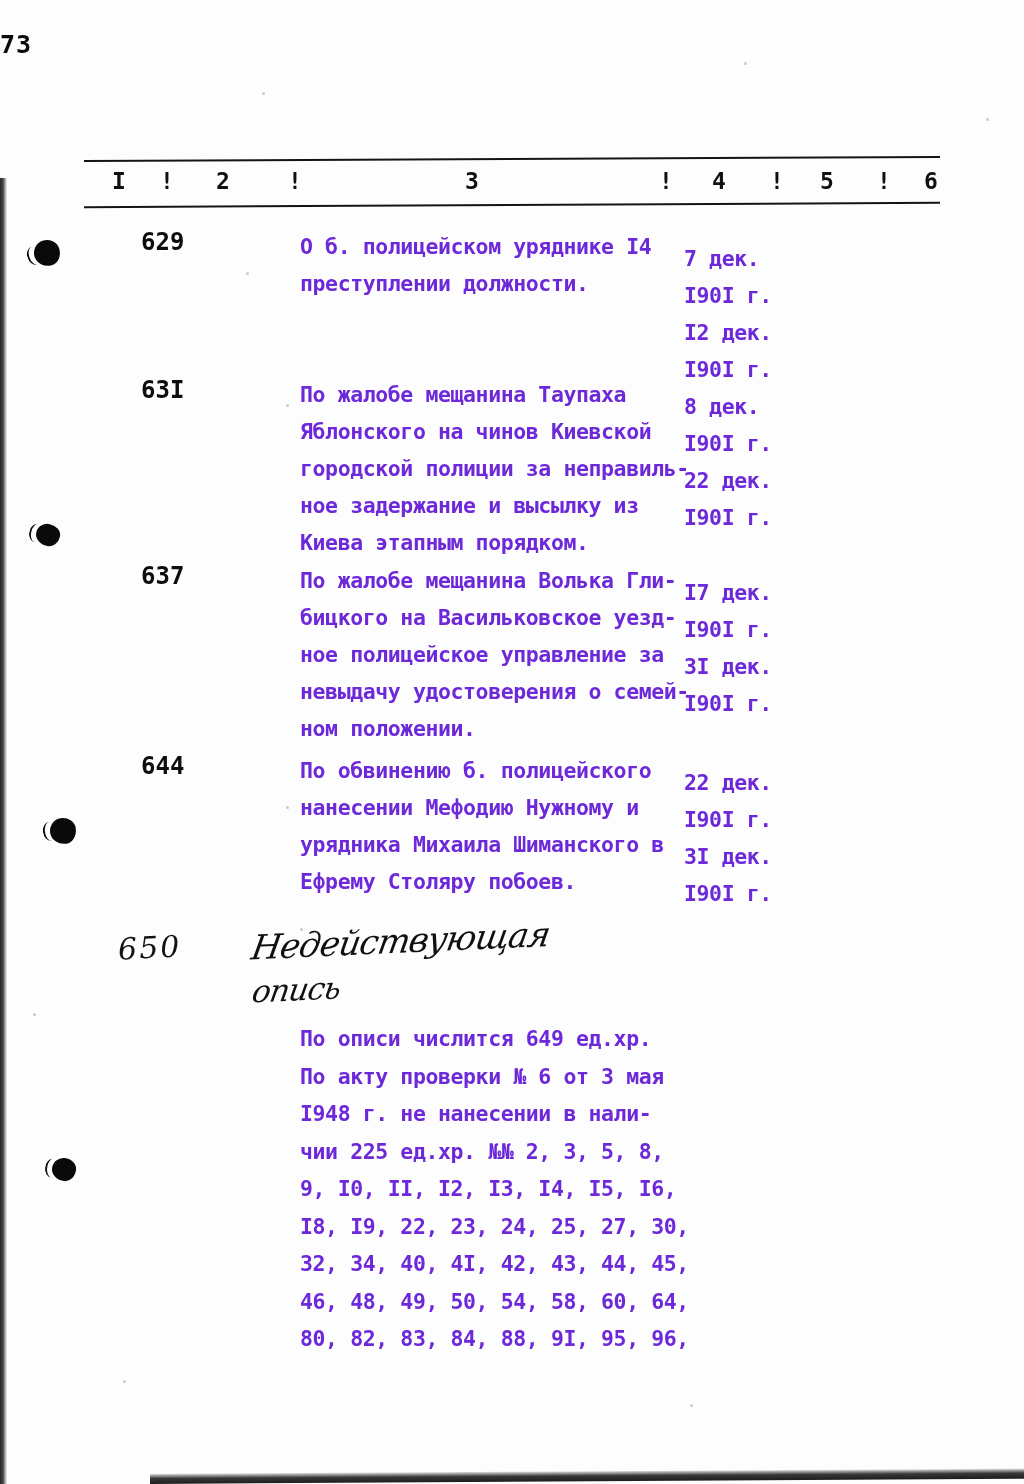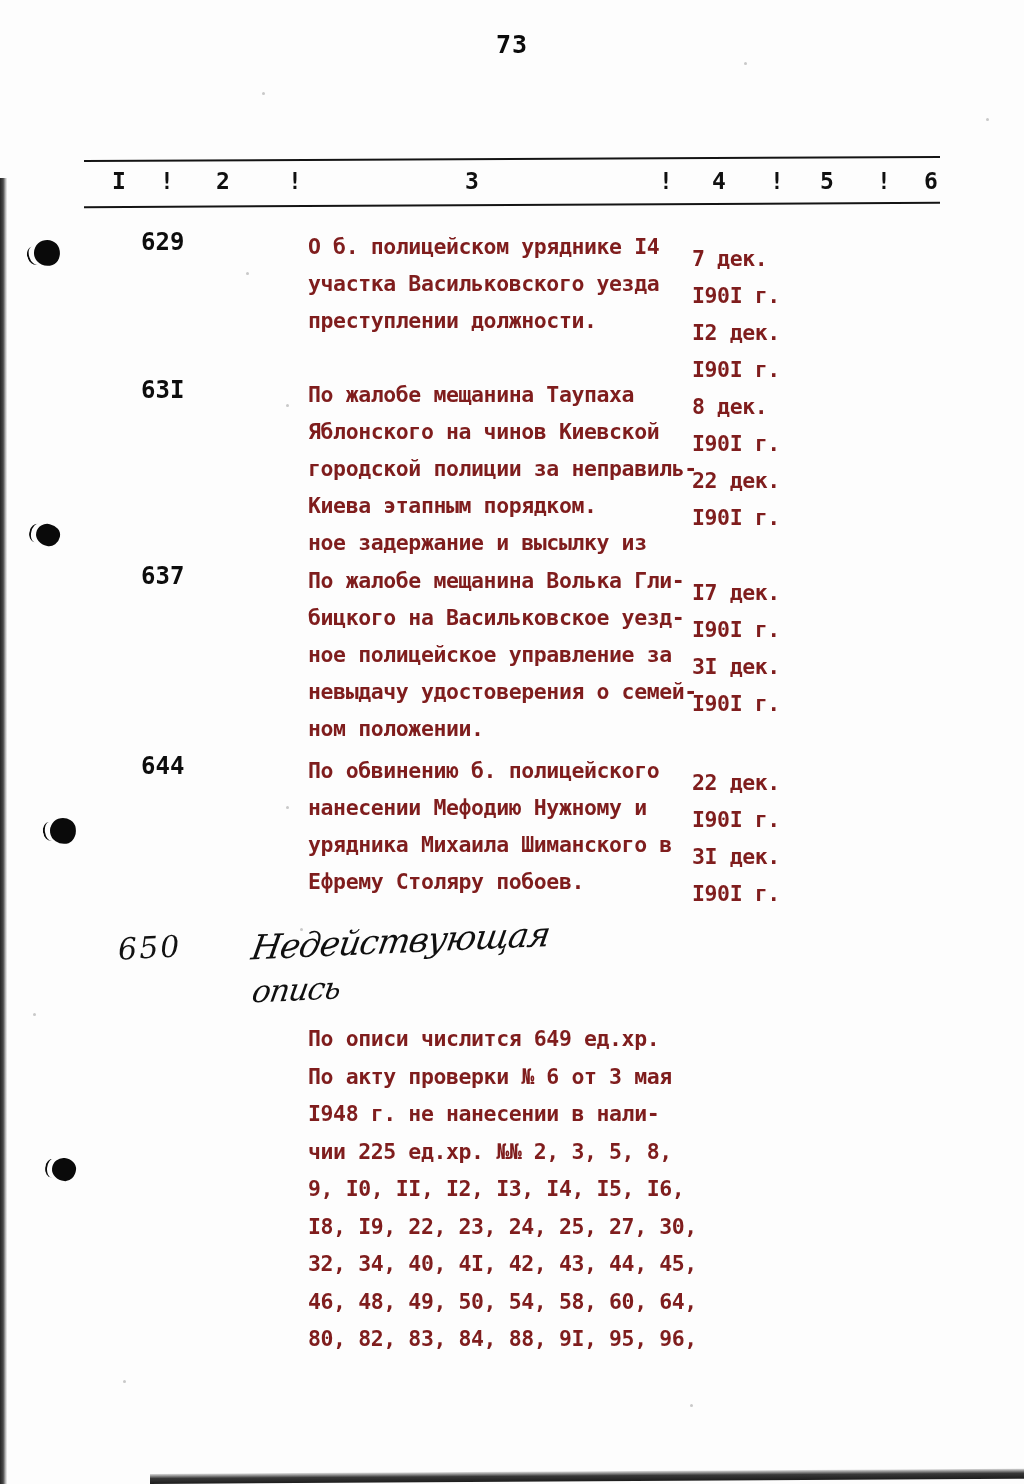--- a/index.html
+++ b/index.html
@@ -38,21 +38,20 @@
     transform-origin: left bottom;
     opacity: .95;
   }
 
   
   .folio {
     position: absolute;
     top: 30px;
     left: 0;
     width: 1024px;
-    text-align: center;
     font-size: 25px;
     letter-spacing: 1px;
     font-family: "DejaVu Sans Mono", monospace;
     font-weight: 700;
   }
 
   
   .colhead {
     position: absolute;
     left: 84px;
@@ -114,23 +113,22 @@
     left: 684px;
     top: 12px;
     width: 210px;
   }
   .tline {
     font-family: "DejaVu Sans Mono", monospace;
     font-size: 21.5px;
     font-weight: 700;
     line-height: 37px;
     white-space: pre;
-    color: #7f1d1d;
+    color: #6d28d9;
     letter-spacing: -0.4px;
-    margin-left: 8px;
   }
 
   
   .hand-num {
     position: absolute;
     left: 118px;
     top: 930px;
     font-family: "DejaVu Serif", serif;
     font-style: italic;
     font-size: 30px;
@@ -215,39 +213,38 @@
     <div class="sep" style="left:686px;">!</div>
     <div class="cn" style="left:736px;">5</div>
     <div class="sep" style="left:793px;">!</div>
     <div class="cn" style="left:840px;">6</div>
   </div>
 
   <div class="entry" style="top:228px;">
     <div class="num">629</div>
     <div class="body">
       <div class="tline">О б. полицейском уряднике I4</div>
-      <div class="tline">участка Васильковского уезда</div>
       <div class="tline">преступлении должности.</div>
     </div>
     <div class="dates">
       <div class="tline">7 дек.</div>
       <div class="tline">I90I г.</div>
       <div class="tline">I2 дек.</div>
       <div class="tline">I90I г.</div>
     </div>
   </div>
 
   <div class="entry" style="top:376px;">
     <div class="num">63I</div>
     <div class="body">
       <div class="tline">По жалобе мещанина Таупаха</div>
       <div class="tline">Яблонского на чинов Киевской</div>
       <div class="tline">городской полиции за неправиль-</div>
+      <div class="tline">ное задержание и высылку из</div>
       <div class="tline">Киева этапным порядком.</div>
-      <div class="tline">ное задержание и высылку из</div>
     </div>
     <div class="dates">
       <div class="tline">8 дек.</div>
       <div class="tline">I90I г.</div>
       <div class="tline">22 дек.</div>
       <div class="tline">I90I г.</div>
     </div>
   </div>
 
   <div class="entry" style="top:562px;">

